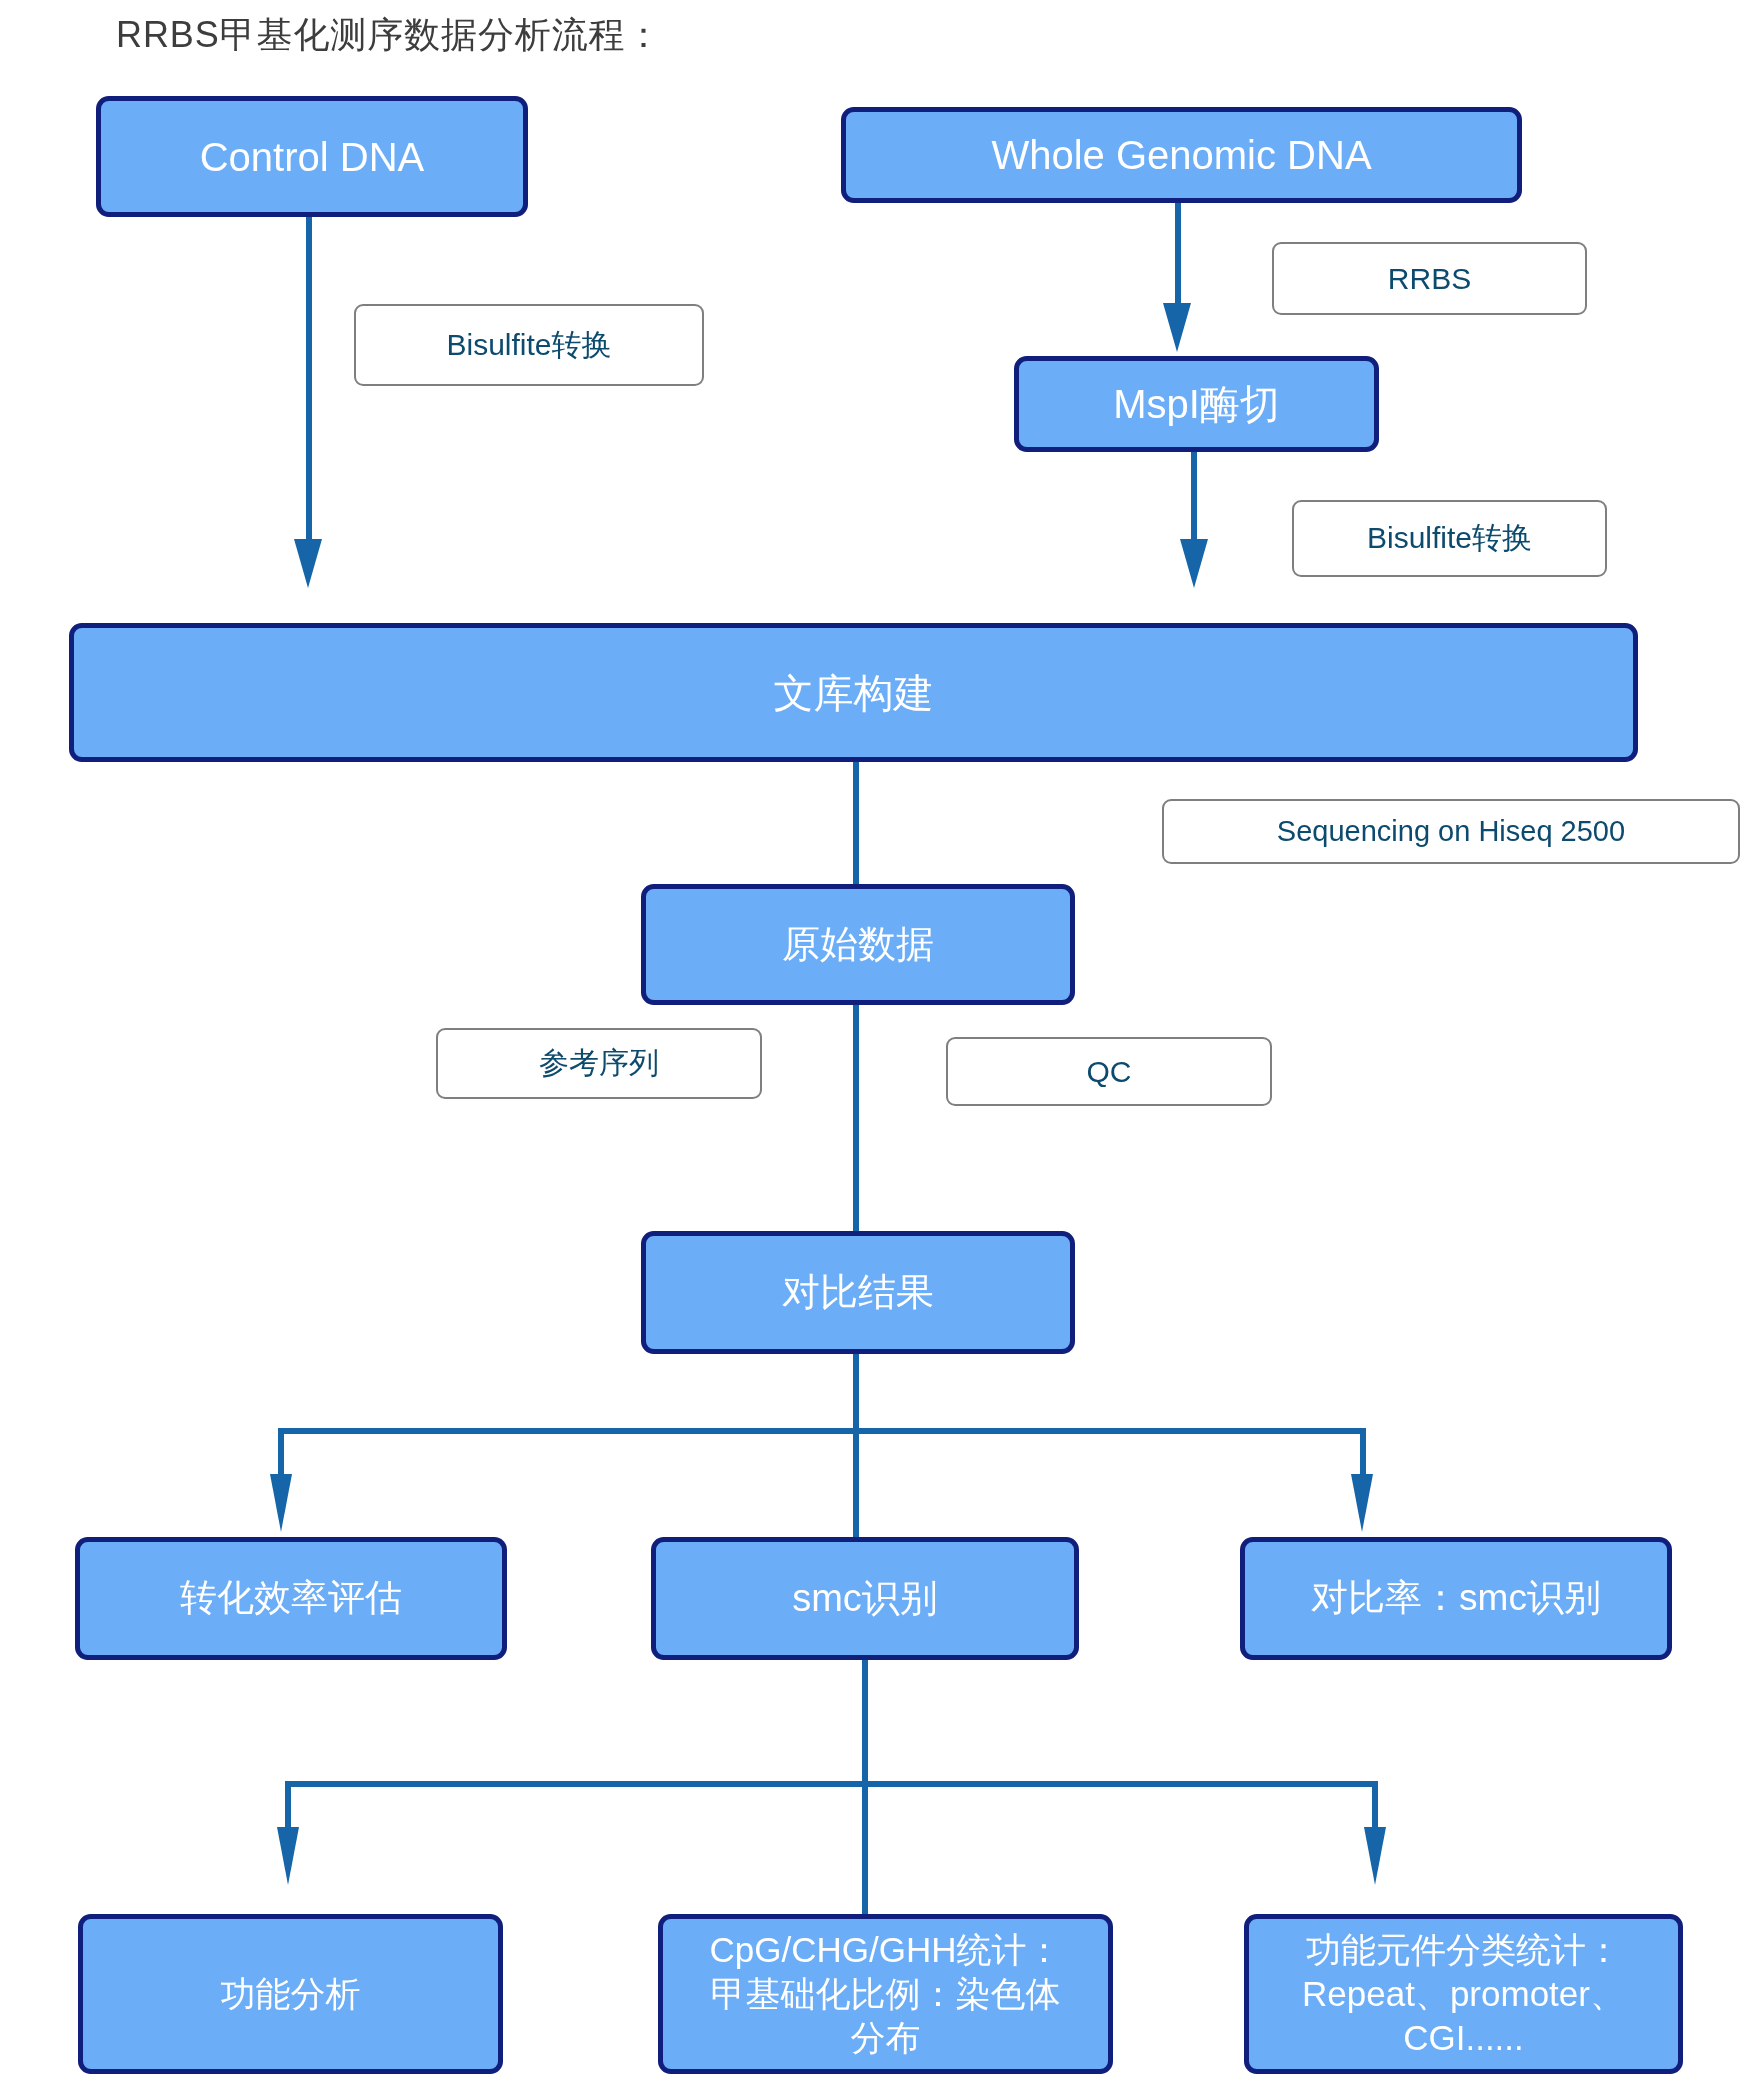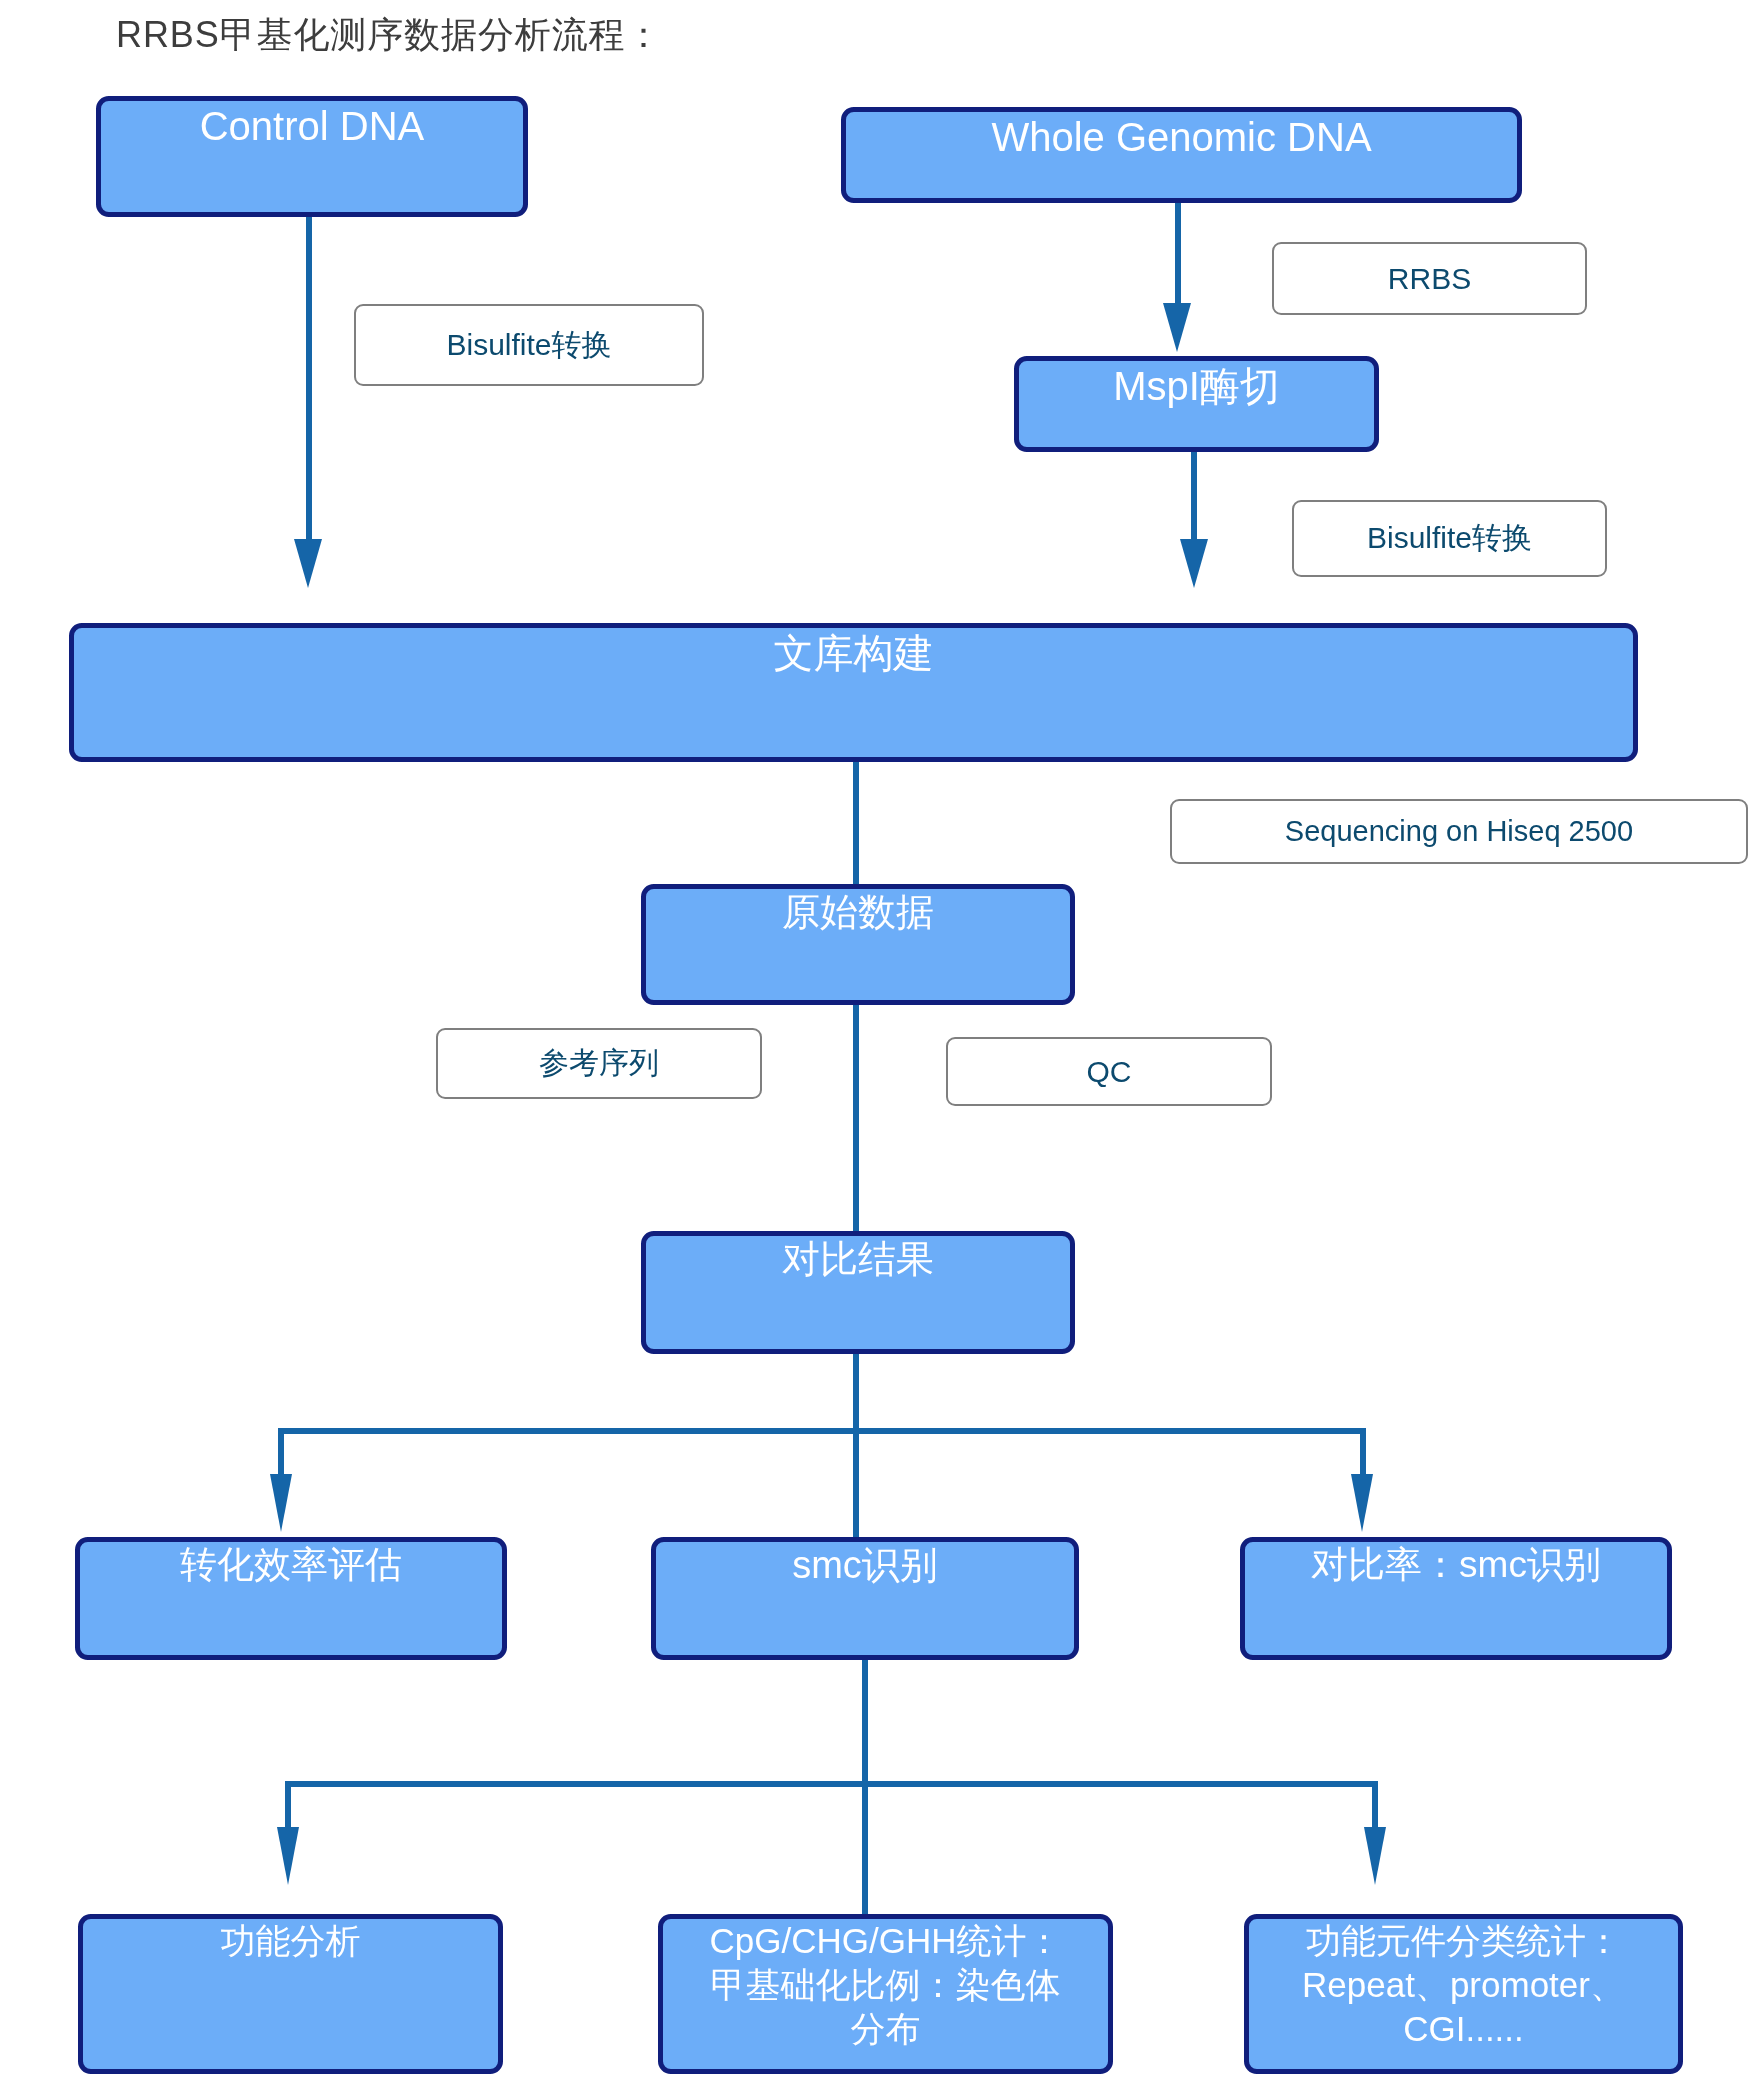--- a/index.html
+++ b/index.html
@@ -16,21 +16,21 @@
     font-size:36px;
     letter-spacing:0.9px;
   }
   .node {
     position:absolute;
     background:#6cadf8;
     border:5.5px solid #101e7c;
     border-radius:12.8px;
     color:#ffffff;
     display:flex; flex-direction:column;
-    align-items:center; 
+    align-items:center; justify-content:center;
     text-align:center;
     box-sizing:border-box;
     line-height:1.25;
   }
   .slabel {
     position:absolute;
     background:#ffffff;
     border:2.7px solid #7f7f7f;
     border-radius:9.1px;
     color:#0c4a6e;
@@ -142,21 +142,21 @@
   </div>
 
   <div class="slabel" style="left:1272px; top:242px; width:315px; height:73px;">
     <span>RRBS</span>
   </div>
 
   <div class="slabel" style="left:1292px; top:500px; width:315px; height:77px;">
     <span>Bisulfite转换</span>
   </div>
 
-  <div class="slabel" style="left:1162px; top:799px; width:578px; height:65px; font-size:29px;margin-left:8px;">
+  <div class="slabel" style="left:1162px; top:799px; width:578px; height:65px; font-size:29px;">
     <span>Sequencing on Hiseq 2500</span>
   </div>
 
   <div class="slabel" style="left:436px; top:1028px; width:326px; height:71px;">
     <span>参考序列</span>
   </div>
 
   <div class="slabel" style="left:946px; top:1037px; width:326px; height:69px;">
     <span>QC</span>
   </div>

